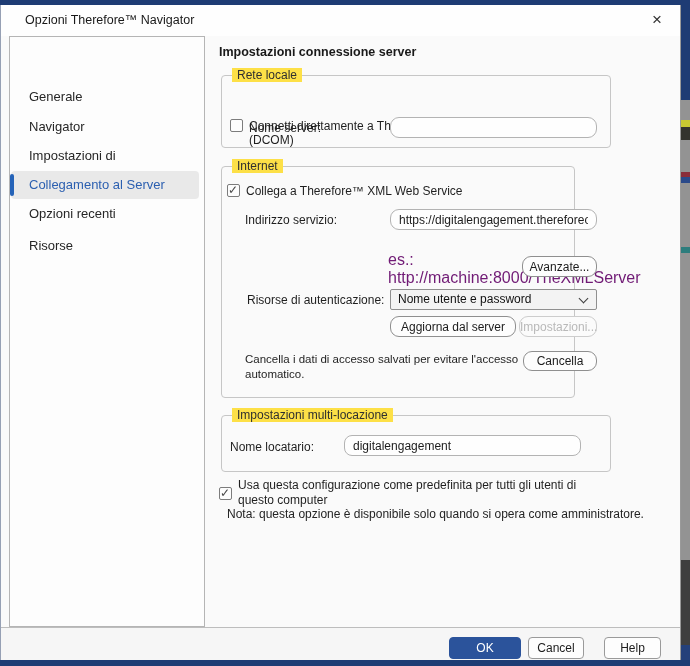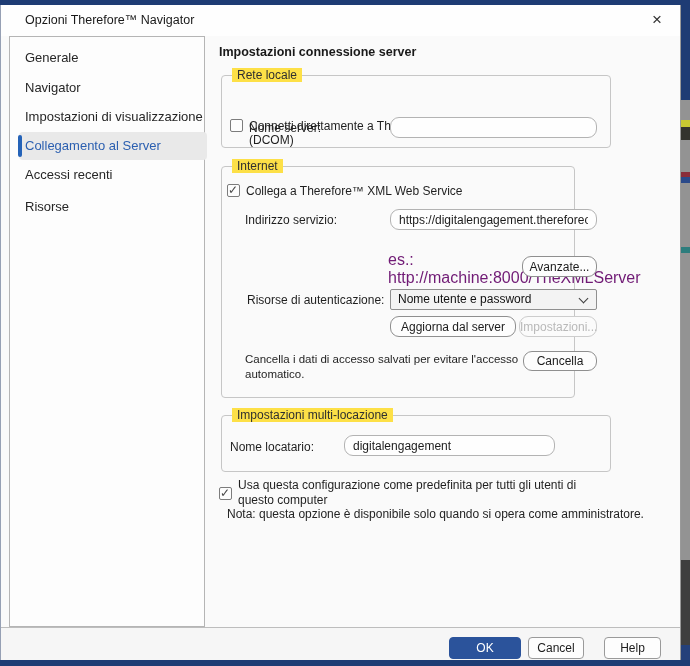--- a/index.html
+++ b/index.html
@@ -17,22 +17,22 @@
             border-left:1px solid #96a0b4; border-right:1px solid #9a9a9a; z-index:1; }
 
   .titlebar { position:absolute; left:0; top:0; width:100%; height:31px; background:#fefefe; }
   .title { position:absolute; left:24px; top:8px; font-size:12.5px; color:#191919; }
   .close-btn { position:absolute; right:10px; top:3px; width:26px; height:24px; text-align:center;
                font-size:17px; line-height:24px; color:#333; cursor:pointer; }
 
   
   .sidebar { position:absolute; left:8px; top:31px; width:196px; height:591px; background:#fdfdfd;
              border:1px solid #b5b5b5; }
-  .nav-item { position:absolute; left:9px; width:188px; height:28px; line-height:28px; padding-left:6px;
-              font-size:13px; color:#262626; cursor:pointer; }
+  .nav-item { position:absolute; left:1px; width:188px; height:28px; line-height:28px; padding-left:18px;
+              font-size:13px; color:#262626; cursor:pointer;margin-top:39px; }
   .nav-item.selected { background:#e9e9e9; border-radius:4px; color:#2b5fb0; }
   .nav-accent { position:absolute; left:-1px; top:3px; width:4px; height:22px; background:#2563b8; border-radius:2px; }
 
   
   .main { position:absolute; left:210px; top:31px; width:462px; height:596px; }
   .section-header { position:absolute; left:8px; top:9px; font-size:12.5px; font-weight:bold; color:#191919; }
 
   .groupbox { position:absolute; border:1px solid #c6c6c6; border-radius:4px; }
   .legend { position:absolute; top:-8px; left:10px; background:#fde047; padding:0 5px; font-size:12px; color:#2f2f2f; }
 
@@ -96,21 +96,21 @@
   </div>
 
   <div class="sidebar">
     <div class="nav-item" style="top:7px;"><span>Generale</span></div>
     <div class="nav-item" style="top:37px;"><span>Navigator</span></div>
     <div class="nav-item" style="top:66px;"><span>Impostazioni di visualizzazione</span></div>
     <div class="nav-item selected" style="top:95px;">
       <span class="nav-accent"></span>
       <span>Collegamento al Server</span>
     </div>
-    <div class="nav-item" style="top:124px;"><span>Accessi recenti</span></div>
+    <div class="nav-item" style="top:124px;"><span>Opzioni recenti</span></div>
     <div class="nav-item" style="top:156px;"><span>Risorse</span></div>
   </div>
 
   <div class="main">
     <div class="section-header">Impostazioni connessione server</div>
 
     <div class="groupbox g1">
       <div class="legend">Rete locale</div>
       <div class="cb-row" style="left:8px; top:16px; width:375px;margin-top:27px;">
         <span class="checkbox"></span>
@@ -142,21 +142,21 @@
       <button class="btn" style="left:168px; top:149px; width:126px;">Aggiorna dal server</button>
       <button class="btn disabled" style="left:297px; top:149px; width:78px;" disabled="">Impostazioni...</button>
 
       <div class="wrap-text" style="left:23px; top:185px; width:280px;">Cancella i dati di accesso salvati per evitare l'accesso automatico.</div>
       <button class="btn" style="left:301px; top:184px; width:74px; height:20px;">Cancella</button>
     </div>
 
     <div class="groupbox g3">
       <div class="legend">Impostazioni multi-locazione</div>
       <div class="field-label" style="left:8px; top:24px;">Nome locatario:</div>
-      <input class="textbox" style="left: 122px; top: 19px; width: 211px;" value="digitalengagement">
+      <input class="textbox" style="left: 122px; top: 19px; width: 237px; border-radius: 8px;" value="digitalengagement">
     </div>
 
     <div class="cb-row" style="left:8px; top:442px; width:395px; align-items:center;">
       <span class="checkbox">
           <span class="check">✓</span>
         </span>
       <span style="font-size:12px; line-height:1.25;">Usa questa configurazione come predefinita per tutti gli utenti di questo computer</span>
     </div>
     <div class="note" style="left:16px; top:471px;">Nota: questa opzione è disponibile solo quando si opera come amministratore.</div>
   </div>

